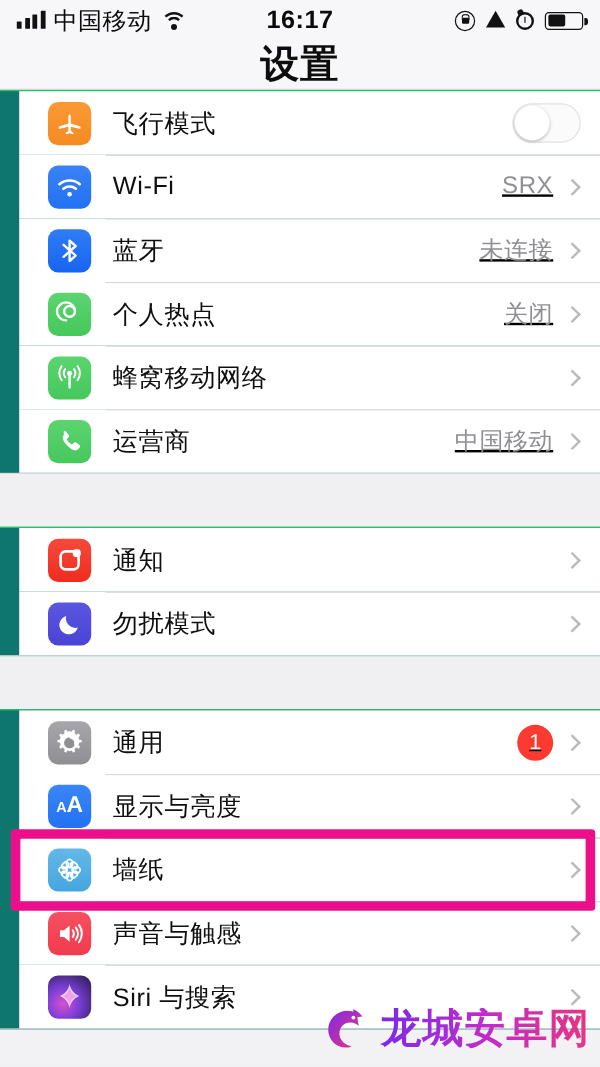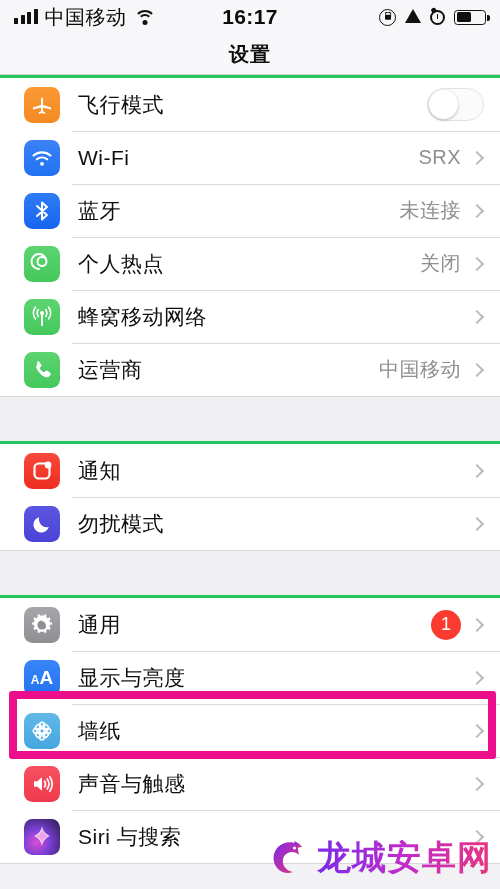--- a/index.html
+++ b/index.html
@@ -90,25 +90,25 @@
     width: 2.6px; height: 6px; background: #111; border-radius: 0 2px 2px 0;
   }
   .ic-batt > span { display:block; height: 100%; background: #111; border-radius: 1.5px; }
 
   
   .navbar {
     height: 41px; background: #f7f7f9;
     display: flex; align-items: center; justify-content: center;
     border-bottom: 1px solid #d3d3d6;
   }
-  .nav-title { font-size: 20px; font-weight: 700; color: #0d0d0d; letter-spacing: 1px; }
+  .nav-title { font-size: 32px; font-weight: 700; color: #0d0d0d; letter-spacing: 1px; }
 
   
   .list { background: #f2f2f4; }
-  .group { background: #0f766e; border-top: 3px solid #22c55e; border-bottom: 1px solid #d8d8dc; }
+  .group { background: #0f766e; border-top: 1px solid #22c55e; border-bottom: 1px solid #d8d8dc; padding-left: 16px; }
   .gap { height: 44px; background: #f0f0f3; }
 
   .row {
     position: relative;
     display: flex; align-items: center;
     height: 53px; padding-left: 24px; padding-right: 14px;
     background: #ffffff;
   }
   .row + .row::before {
     content: ""; position: absolute; left: 72px; right: 0; top: 0;
@@ -118,21 +118,21 @@
     width: 36px; height: 36px; border-radius: 8.5px;
     flex: 0 0 36px;
     display: flex; align-items: center; justify-content: center;
     color: #fff; position: relative; overflow: hidden;
   }
   .label {
     margin-left: 18px; font-size: 21px; color: #0f0f10; letter-spacing: .5px;
     white-space: nowrap;
   }
   .right {
-    margin-left: auto; display: flex; align-items: center; gap: 11px;
+    margin-left: auto; display: flex; align-items: center; gap: 11px; text-decoration: underline;
   }
   .value { font-size: 20px; color: #8e8e93; letter-spacing: .5px; }
   .chev {
     width: 10px; height: 10px; border-right: 2.4px solid #b9b9be;
     border-top: 2.4px solid #b9b9be; transform: rotate(45deg);
     flex: 0 0 auto; margin-right: 4px;
   }
   .badge {
     min-width: 30px; height: 30px; border-radius: 15px; background: #fb3b30;
     color: #fff; font-size: 18px; font-weight: 500;

